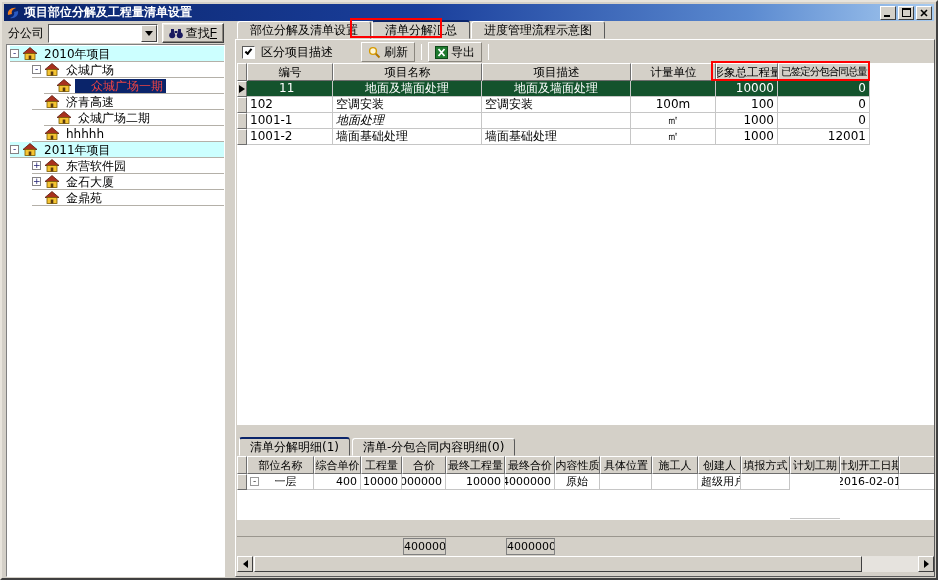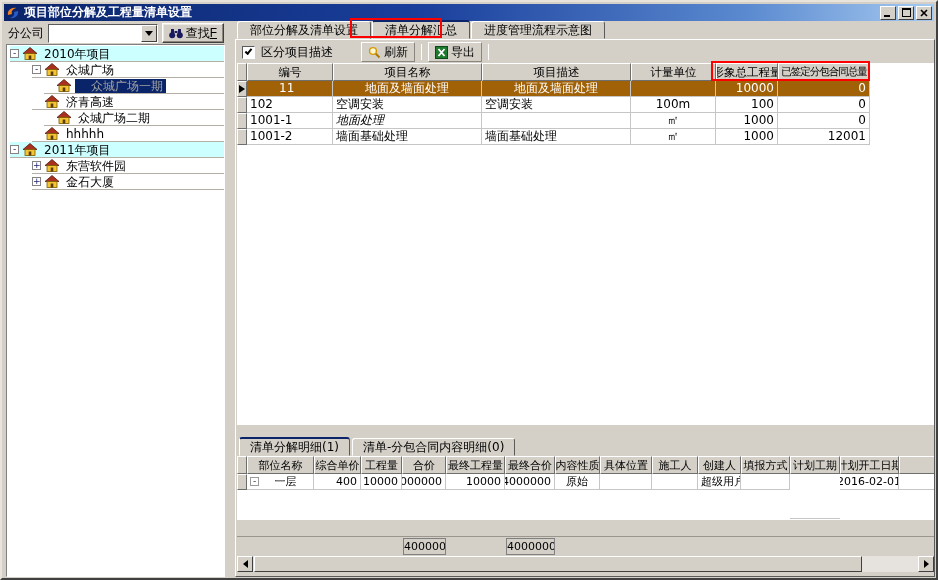--- a/index.html
+++ b/index.html
@@ -31,21 +31,21 @@
   .tree-row { display:flex; align-items:center; height:16px; border-bottom:1px solid #b4b0a8; }
   .tree-row.lvl0 { margin-left:3px; }
   .tree-row.lvl1 { margin-left:25px; }
   .tree-row.lvl2 { margin-left:37px; }
   .tree-row.year { background:#ccffff; }
   .expander { width:9px; height:9px; min-width:9px; background:#fff; border:1px solid #848284;
     font-size:9px; line-height:7px; text-align:center; margin-right:3px; color:#1a1a6e; }
   .expander.none { visibility:hidden; }
   .house { width:16px; min-width:16px; height:13px; margin-right:3px; }
   .tlabel { padding:0 3px; line-height:14px; white-space:nowrap; font-size:12px; }
-  .tree-row.selected .tlabel { background:#0a246a; color:#a3a3a3;padding-left:16px; }
+  .tree-row.selected .tlabel { background:#0a246a; color:#ef4444;padding-left:16px; }
   .tfill { flex:1; }
 
   
   .tab-strip { position:absolute; left:235px; top:18px; right:5px; height:19px; display:flex; align-items:flex-end; gap:1px; }
   .tab { height:18px; background:#d4d0c8; border:1px solid; border-color:#fff #5a5a5a #d4d0c8 #fff;
     border-radius:3px 3px 0 0; padding:0 12px; display:flex; align-items:center; font-size:12px; white-space:nowrap; }
   .tab.active { height:19px; border-top:2px solid #0a246a; font-weight:normal; }
   .content { position:absolute; left:233px; top:37px; width:700px; height:538px; background:#d4d0c8;
     border:1px solid; border-color:#fff #5a5a5a #5a5a5a #fff; }
   .rtoolbar { position:absolute; left:0; top:1px; width:698px; height:22px; display:flex; align-items:center; gap:6px; padding:0 6px; }
@@ -56,21 +56,21 @@
   
   .main-grid-area { position:absolute; left:1px; top:23px; width:697px; height:362px; background:#fff; overflow:hidden; }
   .grid-hrow { display:flex; height:18px; }
   .ghc { background:#d4d0c8; border:1px solid; border-color:#fff #6e6e6e #6e6e6e #fff;
     display:flex; align-items:center; justify-content:center; font-size:11.5px; overflow:hidden; white-space:nowrap; }
   .ghc.tight { font-size:10.5px; letter-spacing:-1px; }
   .grow { display:flex; height:16px; background:#fff; }
   .gc { border-right:1px solid #c6c6c6; border-bottom:1px solid #c6c6c6; padding:0 3px; font-size:12px;
     line-height:15px; overflow:hidden; white-space:nowrap; display:flex; align-items:center; }
   .gc.al-left { justify-content:flex-start; } .gc.al-right { justify-content:flex-end; } .gc.al-center { justify-content:center; }
-  .grow.selected .gc { background:#a16207; color:#fff; border-color:#0a246a #c6c6c6 #c6c6c6 #0a246a;padding-left:32px; }
+  .grow.selected .gc { background:#14532d; color:#fff; border-color:#0a246a #c6c6c6 #c6c6c6 #0a246a;padding-left:32px; }
   .selcell { background:#d4d0c8 !important; border:1px solid; border-color:#fff #6e6e6e #6e6e6e #fff !important;
     display:flex; align-items:center; justify-content:center; }
   .cur-arrow { width:0; height:0; border-top:4px solid transparent; border-bottom:4px solid transparent; border-left:6px solid #000; }
 
   .bottom-tabs { position:absolute; left:1px; top:396px; width:697px; height:20px; display:flex; align-items:flex-end; gap:2px; padding-left:2px; background:#d4d0c8; }
   .btab { height:18px; background:#d4d0c8; border:1px solid; border-color:#fff #5a5a5a #d4d0c8 #fff; border-radius:3px 3px 0 0;
     padding:0 10px; display:flex; align-items:center; font-size:12px; white-space:nowrap; }
   .btab.active { border-top:2px solid #0a246a; height:19px; }
   .bottom-grid-area { position:absolute; left:1px; top:416px; width:697px; height:64px; background:#fff; overflow:hidden; }
   .bottom-grid-area .ghc { font-size:11px; }
@@ -246,20 +246,32 @@
       <div class="tree-row lvl1">
     <span class="expander">+</span>
     <span class="house">
       <svg width="16" height="13" viewBox="0 0 16 13">
         <path d="M1 6.5 L8 0.5 L15 6.5 Z" fill="#a8321e" stroke="#5a1a10" stroke-width="0.8"></path>
         <rect x="3" y="6.5" width="10" height="6" fill="#f5c431" stroke="#7a5a00" stroke-width="0.8"></rect>
         <rect x="6.7" y="8.5" width="2.6" height="4" fill="#5a3a10"></rect>
       </svg>
     </span>
     <span class="tlabel">金石大厦</span>
+    <span class="tfill"></span>
+  </div>
+      <div class="tree-row lvl1">
+    <span class="expander none"></span>
+    <span class="house">
+      <svg width="16" height="13" viewBox="0 0 16 13">
+        <path d="M1 6.5 L8 0.5 L15 6.5 Z" fill="#a8321e" stroke="#5a1a10" stroke-width="0.8"></path>
+        <rect x="3" y="6.5" width="10" height="6" fill="#f5c431" stroke="#7a5a00" stroke-width="0.8"></rect>
+        <rect x="6.7" y="8.5" width="2.6" height="4" fill="#5a3a10"></rect>
+      </svg>
+    </span>
+    <span class="tlabel">金鼎苑</span>
     <span class="tfill"></span>
   </div>
     </div>
 
   <div class="tab-strip" id="tab-strip">
       <div class="tab">部位分解及清单设置</div>
       <div class="tab active">清单分解汇总</div>
       <div class="tab">进度管理流程示意图</div>
     </div>
 

